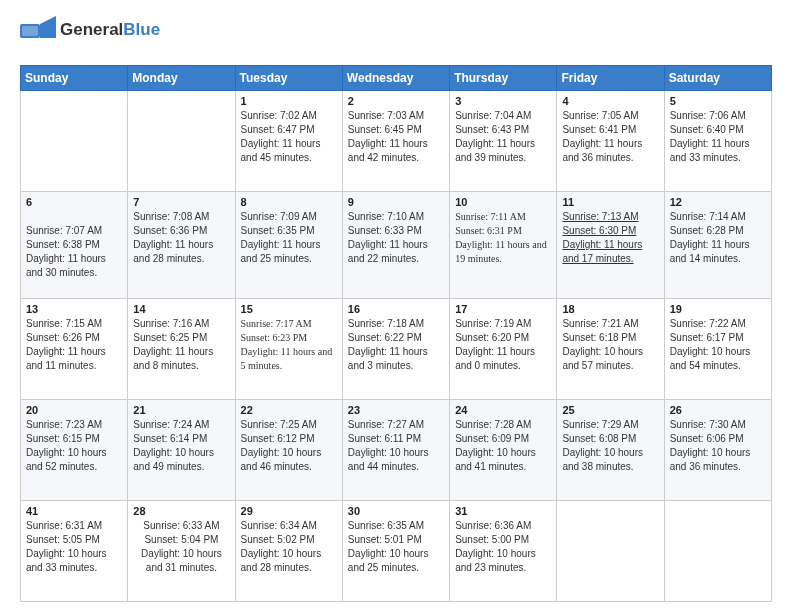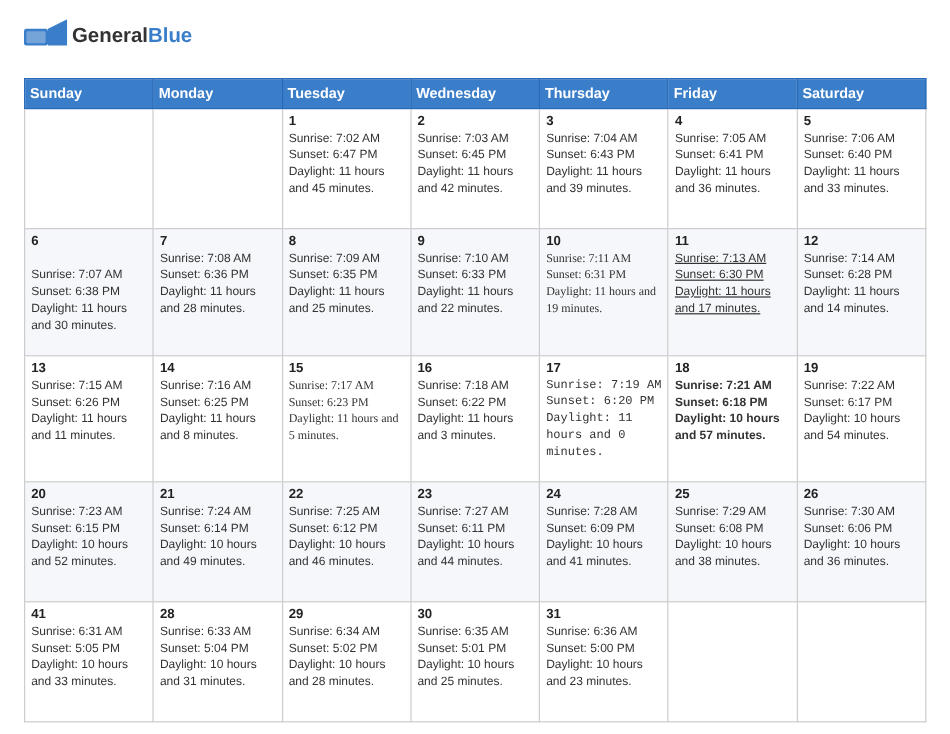--- a/index.html
+++ b/index.html
@@ -223,27 +223,27 @@
 Daylight: 11 hours and 5 minutes.</div>
           </td>
           <td>
             <span class="day-num">16</span>
             <div class="cell-text" style="white-space: pre-line;">Sunrise: 7:18 AM
 Sunset: 6:22 PM
 Daylight: 11 hours and 3 minutes.</div>
           </td>
           <td>
             <span class="day-num">17</span>
-            <div class="cell-text" style="white-space: pre-line; font-family: Liberation Mono, monospace;">Sunrise: 7:19 AM
+            <div class="cell-text" style="white-space: pre-line;">Sunrise: 7:19 AM
 Sunset: 6:20 PM
 Daylight: 11 hours and 0 minutes.</div>
           </td>
           <td>
             <span class="day-num">18</span>
-            <div class="cell-text" style="white-space: pre-line; font-weight: bold;">Sunrise: 7:21 AM
+            <div class="cell-text" style="white-space: pre-line;">Sunrise: 7:21 AM
 Sunset: 6:18 PM
 Daylight: 10 hours and 57 minutes.</div>
           </td>
           <td>
             <span class="day-num">19</span>
             <div class="cell-text" style="white-space: pre-line;">Sunrise: 7:22 AM
 Sunset: 6:17 PM
 Daylight: 10 hours and 54 minutes.</div>
           </td>
         </tr>
@@ -293,21 +293,21 @@
         </tr>
         <tr>
           <td>
             <span class="day-num">41</span>
             <div class="cell-text" style="white-space: pre-line;">Sunrise: 6:31 AM
 Sunset: 5:05 PM
 Daylight: 10 hours and 33 minutes.</div>
           </td>
           <td>
             <span class="day-num">28</span>
-            <div class="cell-text" style="white-space: pre-line;">Sunrise: 6:33 AM
+            <div class="cell-text" style="white-space: pre-line; text-align: center;">Sunrise: 6:33 AM
 Sunset: 5:04 PM
 Daylight: 10 hours and 31 minutes.</div>
           </td>
           <td>
             <span class="day-num">29</span>
             <div class="cell-text" style="white-space: pre-line;">Sunrise: 6:34 AM
 Sunset: 5:02 PM
 Daylight: 10 hours and 28 minutes.</div>
           </td>
           <td>

